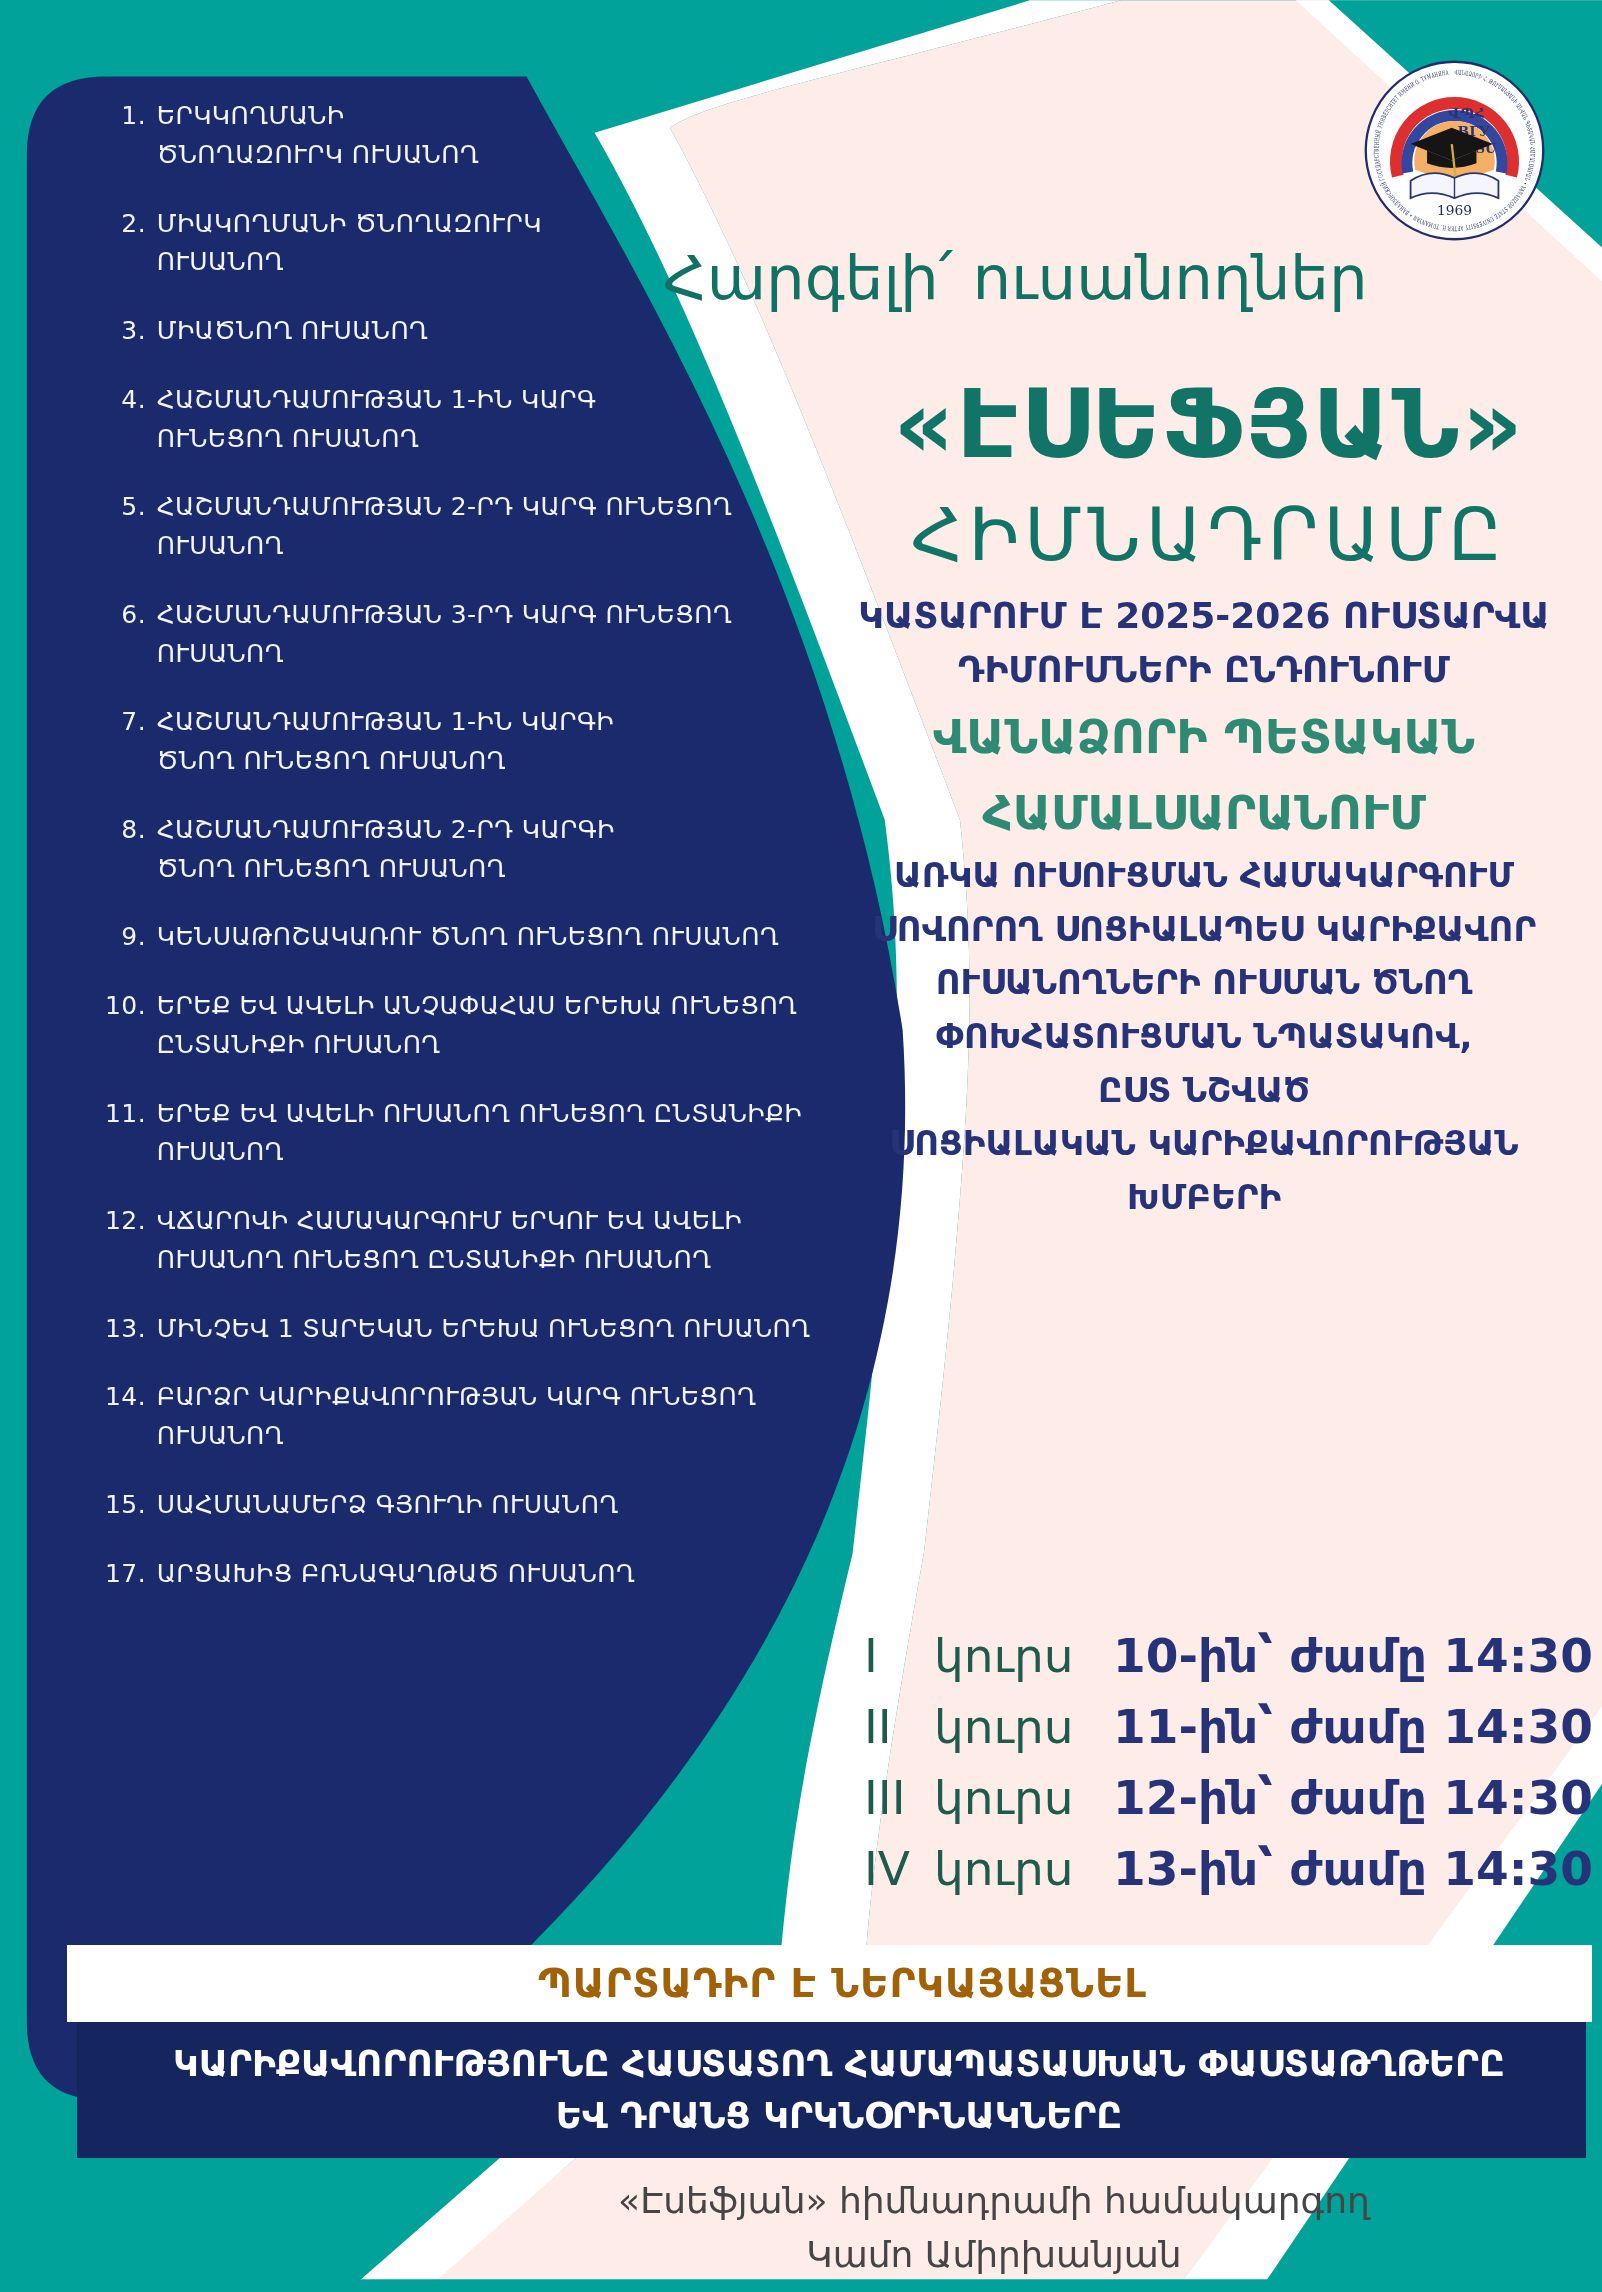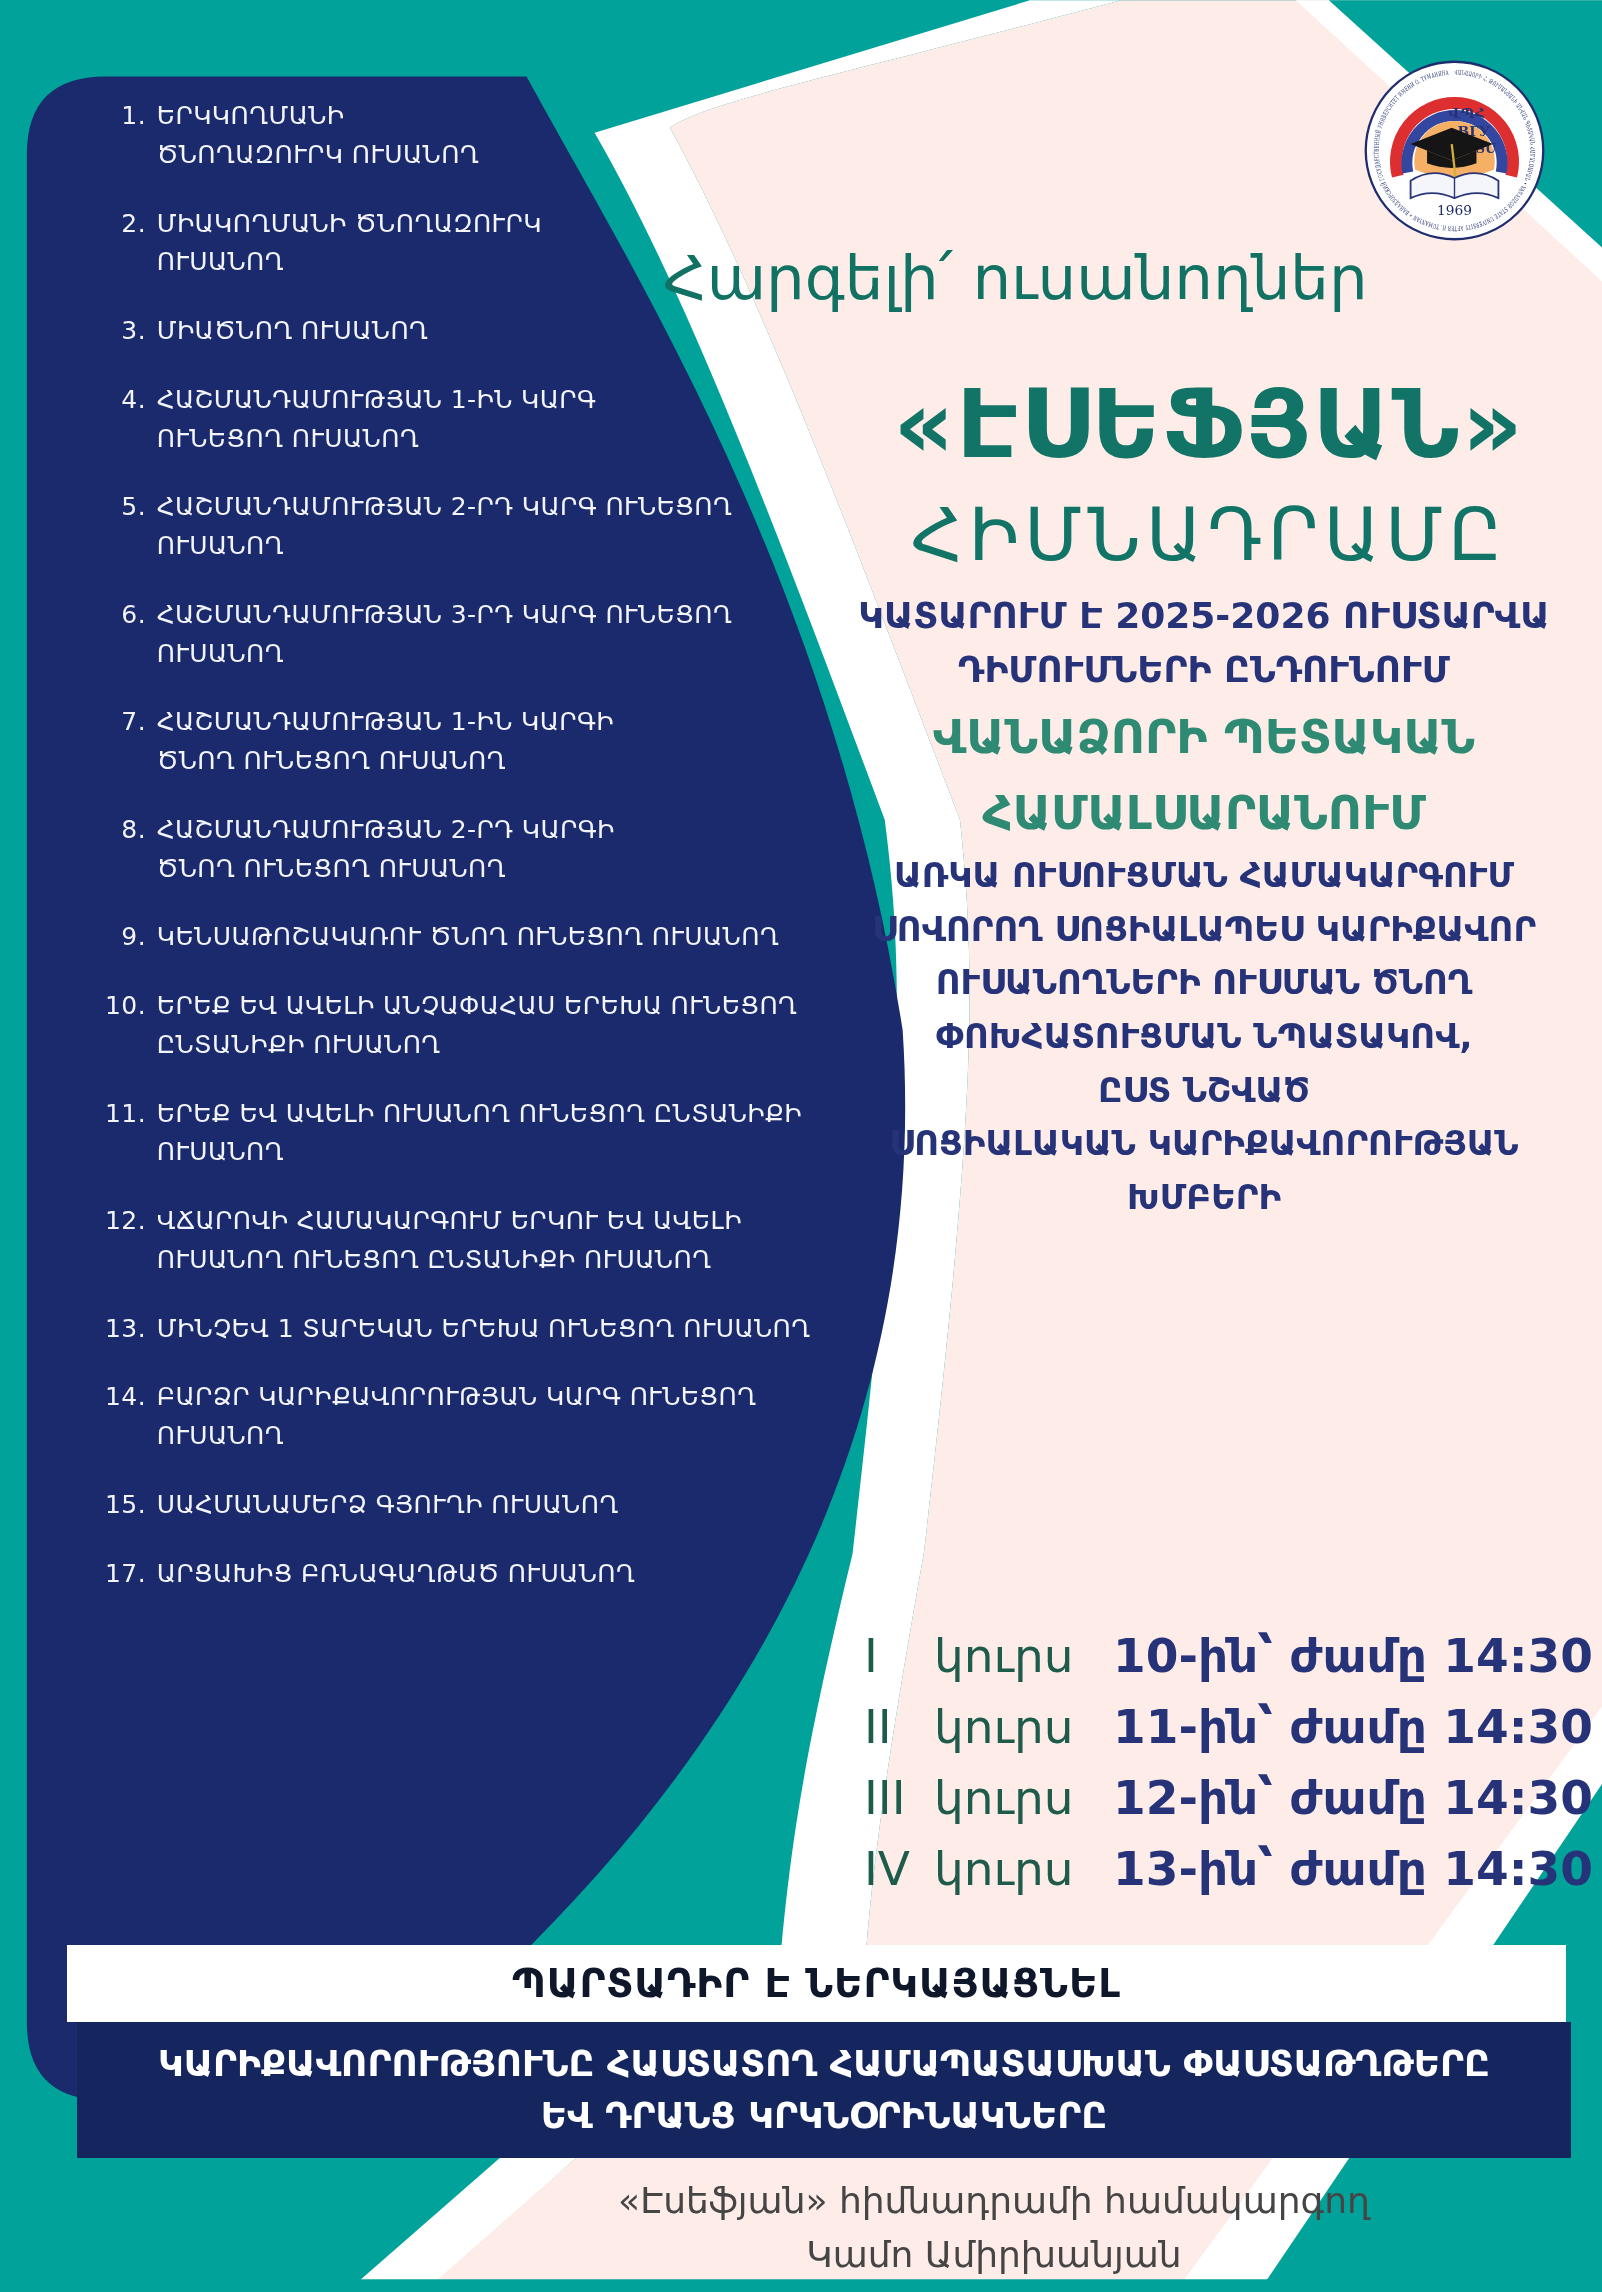--- a/index.html
+++ b/index.html
@@ -32,24 +32,24 @@
   .gr2{color:#1e5b4a;font-size:34px;line-height:1.45;}
 
   .schedule{position:absolute;left:864px;top:1628px;z-index:3;font-size:47px;}
   .s-row{display:flex;align-items:baseline;margin-bottom:16px;}
   .s-roman{width:70px;color:#1e5b4a;}
   .s-course{width:179px;color:#1e5b4a;}
   .s-time{color:#273379;font-weight:bold;}
 
   .band-white{position:absolute;left:67px;top:1945px;width:1499px;height:77px;background:#ffffff;
     display:flex;align-items:center;justify-content:center;z-index:4;
-    color:#0f172a;font-size:39px;font-weight:bold;letter-spacing:0.9px;}
+    color:#a16207;font-size:39px;font-weight:bold;letter-spacing:0.9px;padding-left:26px;}
   .band-navy{position:absolute;left:77px;top:2022px;width:1494px;height:136px;background:#15255e;
     display:flex;flex-direction:column;align-items:center;justify-content:center;z-index:4;
-    color:#ffffff;font-size:36px;font-weight:bold;line-height:1.45;text-align:center;}
+    color:#ffffff;font-size:36px;font-weight:bold;line-height:1.45;text-align:center;padding-left:15px;}
   .footer{position:absolute;left:555px;top:2174px;width:878px;text-align:center;z-index:3;
     color:#454545;font-size:36px;line-height:1.5;}
 
   .logo{position:absolute;left:1363px;top:59px;width:183px;height:183px;z-index:5;}
 </style>
 </head>
 <body>
 
 <div class="page">
 

